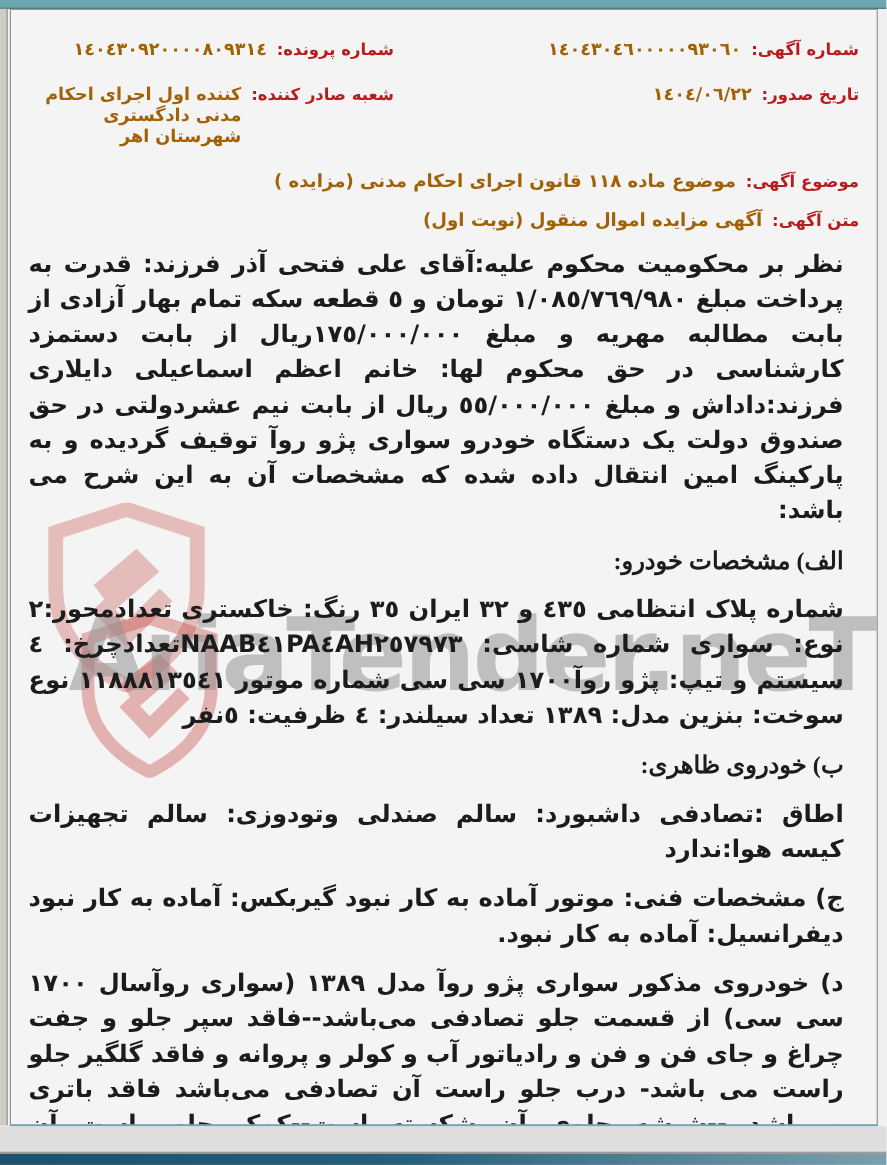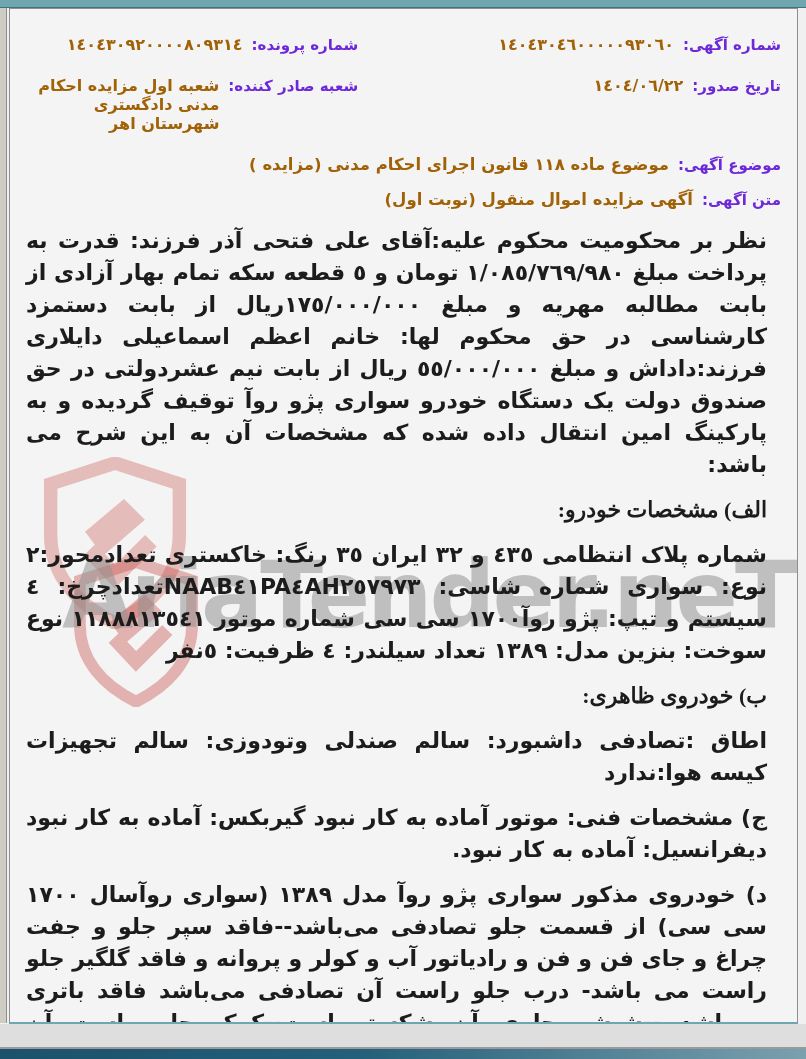--- a/index.html
+++ b/index.html
@@ -45,21 +45,21 @@
   }
   
   .content{
     position:relative;z-index:1;direction:rtl;
     padding:26px 16px 0 16px;color:#1c1c1c;font-weight:bold;
   }
   .hdr-row{display:flex;margin-bottom:22px;align-items:baseline;}
   .hdr-cell{display:flex;align-items:baseline;gap:9px;}
   .hdr-cell.a{flex:0 0 56%;}
   .hdr-cell.b{flex:1 1 auto;}
-  .lbl{color:#6d28d9;font-size:15px;white-space:nowrap;}
+  .lbl{color:#b91c1c;font-size:15px;white-space:nowrap;}
   .val{color:#a16207;font-size:16px;}
   .meta-row{display:flex;align-items:baseline;gap:9px;margin-bottom:16px;}
   .meta-row .val{font-size:16.5px;}
   .para{
     font-size:22px;line-height:32px;margin:0 14px 13px 0;
     text-align:justify;text-align-last:right;
   }
   .para.head{margin-top:2px;font-family:Liberation Serif, serif;}
 </style>
 </head>
@@ -97,21 +97,21 @@
       </div>
     </div>
 
     <div class="hdr-row">
       <div class="hdr-cell a">
         <span class="lbl">تاریخ صدور:</span>
         <span class="val">١٤٠٤/٠٦/٢٢</span>
       </div>
       <div class="hdr-cell b">
         <span class="lbl">شعبه صادر کننده:</span>
-        <span class="val">شعبه اول مزایده احکام مدنی دادگستری شهرستان اهر</span>
+        <span class="val">کننده اول اجرای احکام مدنی دادگستری شهرستان اهر</span>
       </div>
     </div>
 
     <div class="meta-row">
       <span class="lbl">موضوع آگهی:</span>
       <span class="val">موضوع ماده ١١٨ قانون اجرای احکام مدنی (مزایده )</span>
     </div>
 
     <div class="meta-row">
       <span class="lbl">متن آگهی:</span>

